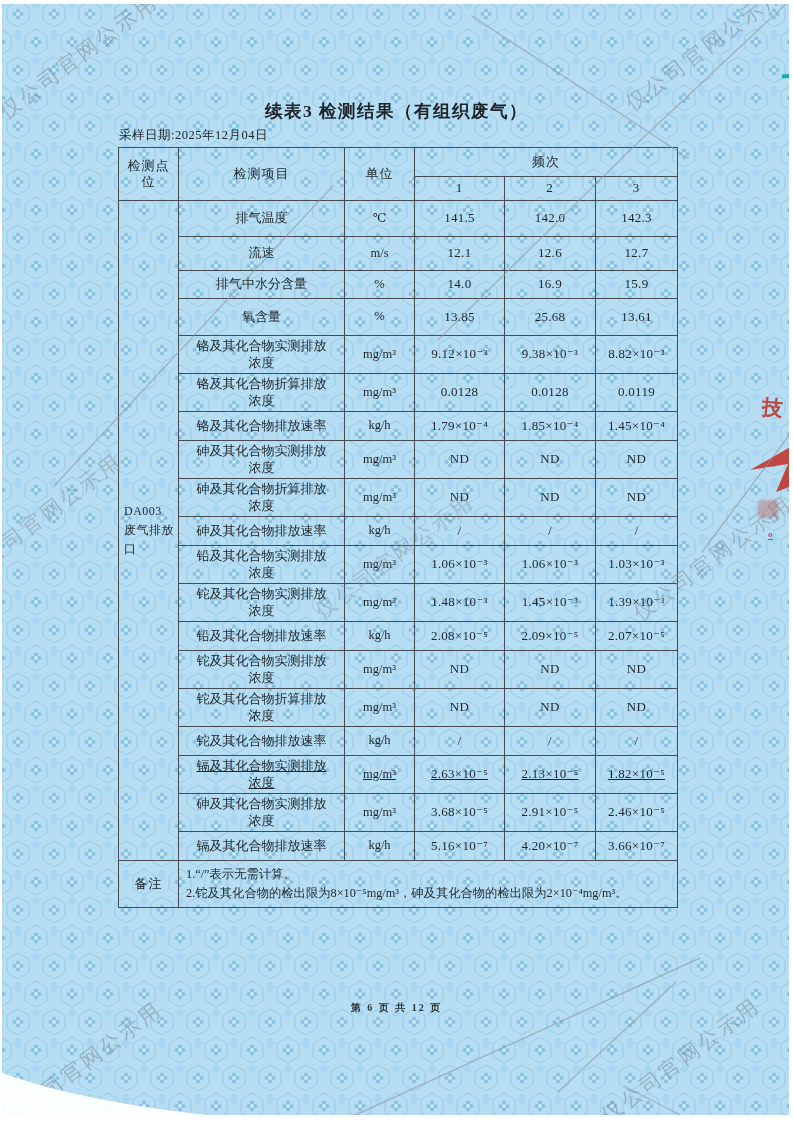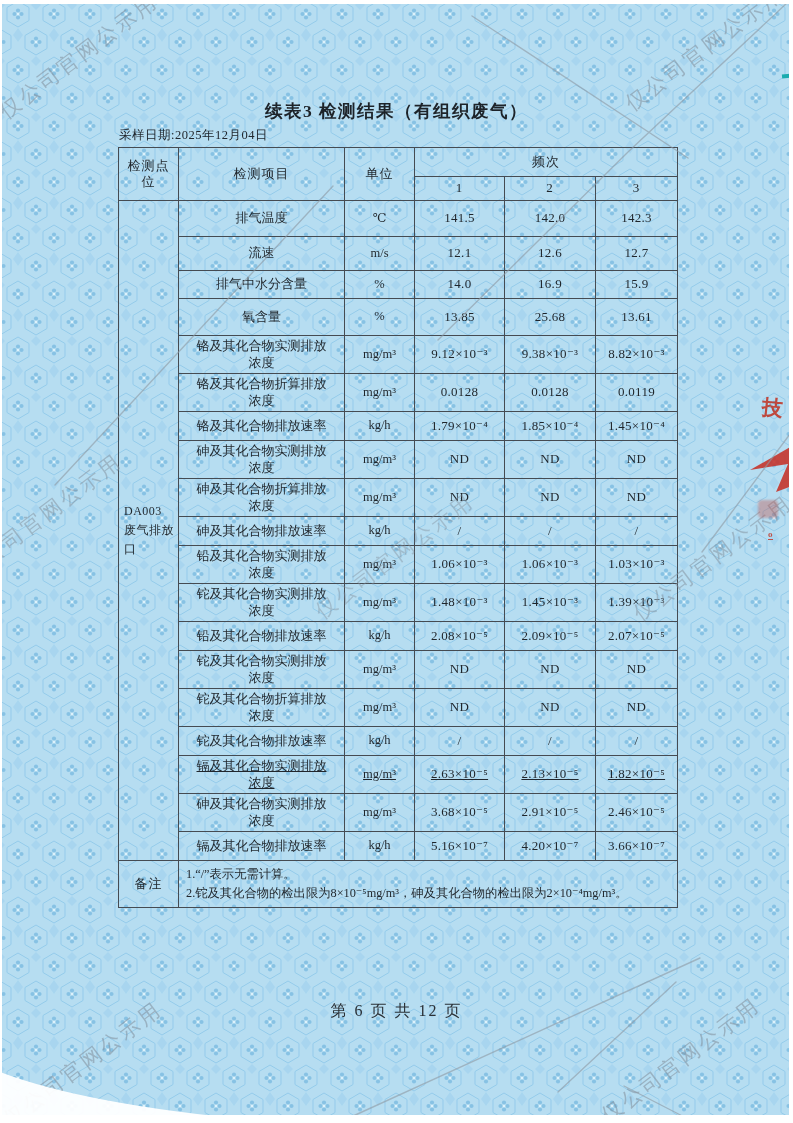--- a/index.html
+++ b/index.html
@@ -34,21 +34,21 @@
   }
   .title{
     position:absolute;z-index:3;left:0;top:99px;width:793px;text-align:center;
     font-size:17.5px;font-weight:600;letter-spacing:1.5px;color:#1d2329;
   }
   .sampling{
     position:absolute;z-index:3;left:119px;top:127px;font-size:12.5px;letter-spacing:.5px;
   }
   .footer{
     position:absolute;z-index:3;left:0;top:1001px;width:793px;text-align:center;
-    font-size:16px;letter-spacing:2px;color:#2a3036;
+    font-size:10px;letter-spacing:2px;color:#2a3036;font-weight:bold;
   }
 
   
   .tbl-wrap{position:absolute;z-index:3;left:118px;top:147px;}
   table{border-collapse:collapse;table-layout:fixed;width:559px;background:transparent;}
   td{border:1px solid #454b52;}
   table{border:1.5px solid #454b52;}
   .cell{
     text-align:center;vertical-align:middle;font-size:13px;color:#1f252b;
     padding:1px 2px;line-height:1.25;

